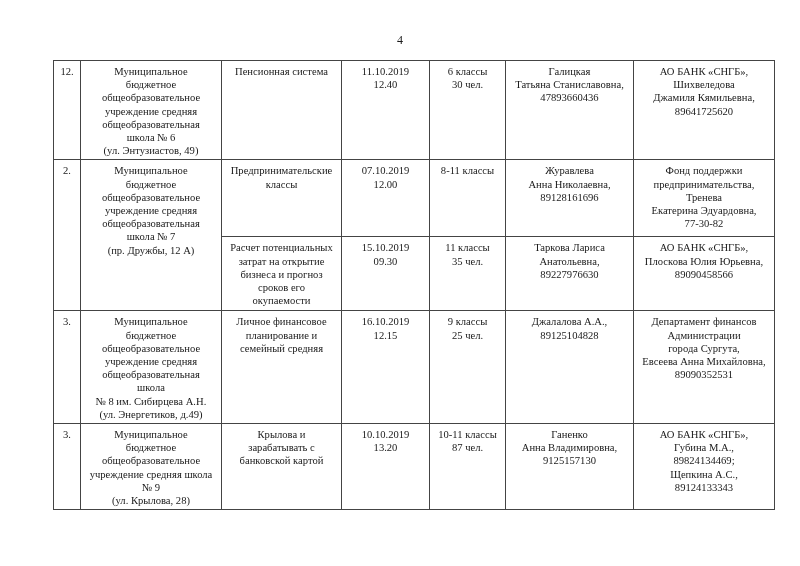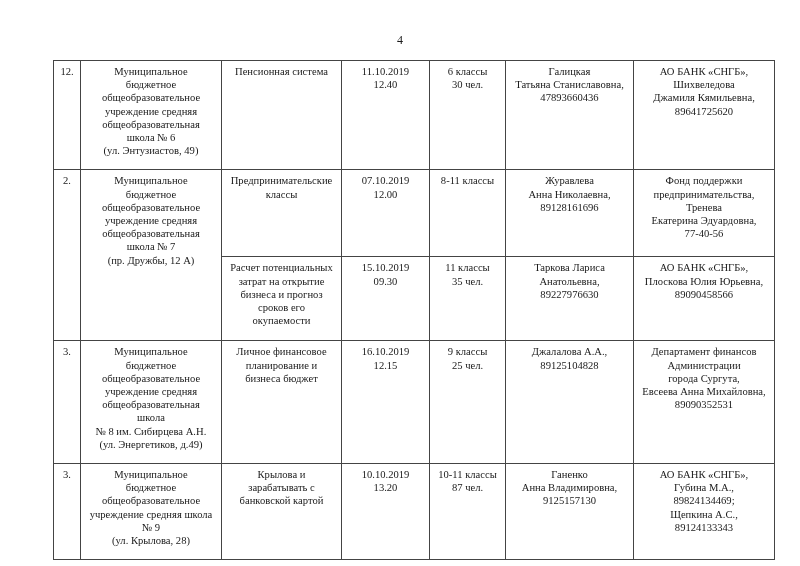--- a/index.html
+++ b/index.html
@@ -1,21 +1,21 @@
 <!DOCTYPE html>
 <html><head>
 <meta charset="utf-8">
 <style>
   html, body { margin:0; padding:0; background:#ffffff; }
   body { width:800px; height:566px; position:relative; overflow:hidden;
          font-family:"Liberation Serif", "DejaVu Serif", serif; color:#1a1a1a; }
   .page-num { position:absolute; top:33px; left:0; width:800px; text-align:center; font-size:12px; }
   table.doc { position:absolute; left:53px; top:60px; width:721px; border-collapse:collapse; table-layout:fixed; }
   table.doc td { border:1.5px solid #444; vertical-align:top; font-size:10.6px; line-height:13.2px;
-                 padding:4px 4px 12px 4px; text-align:center; white-space:pre-line; }
+                 padding:4px 4px 2px 4px; text-align:center; white-space:pre-line; }
   td.num { text-align:left; padding-left:6px; }
   col.c1{width:27px} col.c2{width:141px} col.c3{width:120px} col.c4{width:88px}
   col.c5{width:76px} col.c6{width:128px} col.c7{width:141px}
   tr.r12 td{height:86px} tr.r13a td{height:70px} tr.r13b td{height:67px}
   tr.r14 td{height:104px} tr.r15 td{height:78px}
 </style>
 </head>
 <body>
 
 <div class="page-num">4</div>
@@ -67,21 +67,21 @@
       <td>07.10.2019
 12.00</td>
       <td>8-11 классы</td>
       <td>Журавлева
 Анна Николаевна,
 89128161696</td>
       <td>Фонд поддержки
 предпринимательства,
 Тренева
 Екатерина Эдуардовна,
-77-40-56</td>
+77-30-82</td>
     </tr>
     <tr class="r13b">
       <td>Расчет потенциальных
 затрат на открытие
 бизнеса и прогноз
 сроков его
 окупаемости</td>
       <td>15.10.2019
 09.30</td>
       <td>11 классы
@@ -98,21 +98,21 @@
       <td>Муниципальное
 бюджетное
 общеобразовательное
 учреждение средняя
 общеобразовательная
 школа
 № 8 им. Сибирцева А.Н.
 (ул. Энергетиков, д.49)</td>
       <td>Личное финансовое
 планирование и
-бизнеса бюджет</td>
+семейный средняя</td>
       <td>16.10.2019
 12.15</td>
       <td>9 классы
 25 чел.</td>
       <td>Джалалова А.А.,
 89125104828</td>
       <td>Департамент финансов
 Администрации
 города Сургута,
 Евсеева Анна Михайловна,

